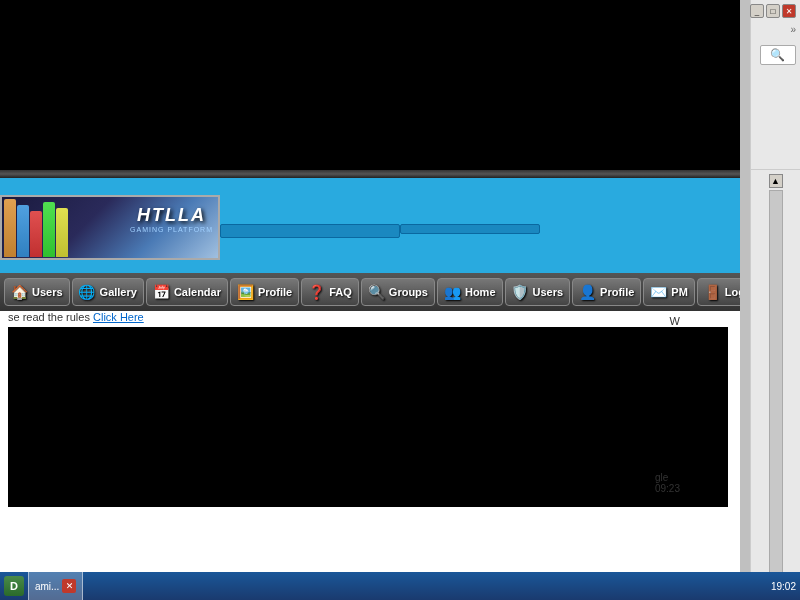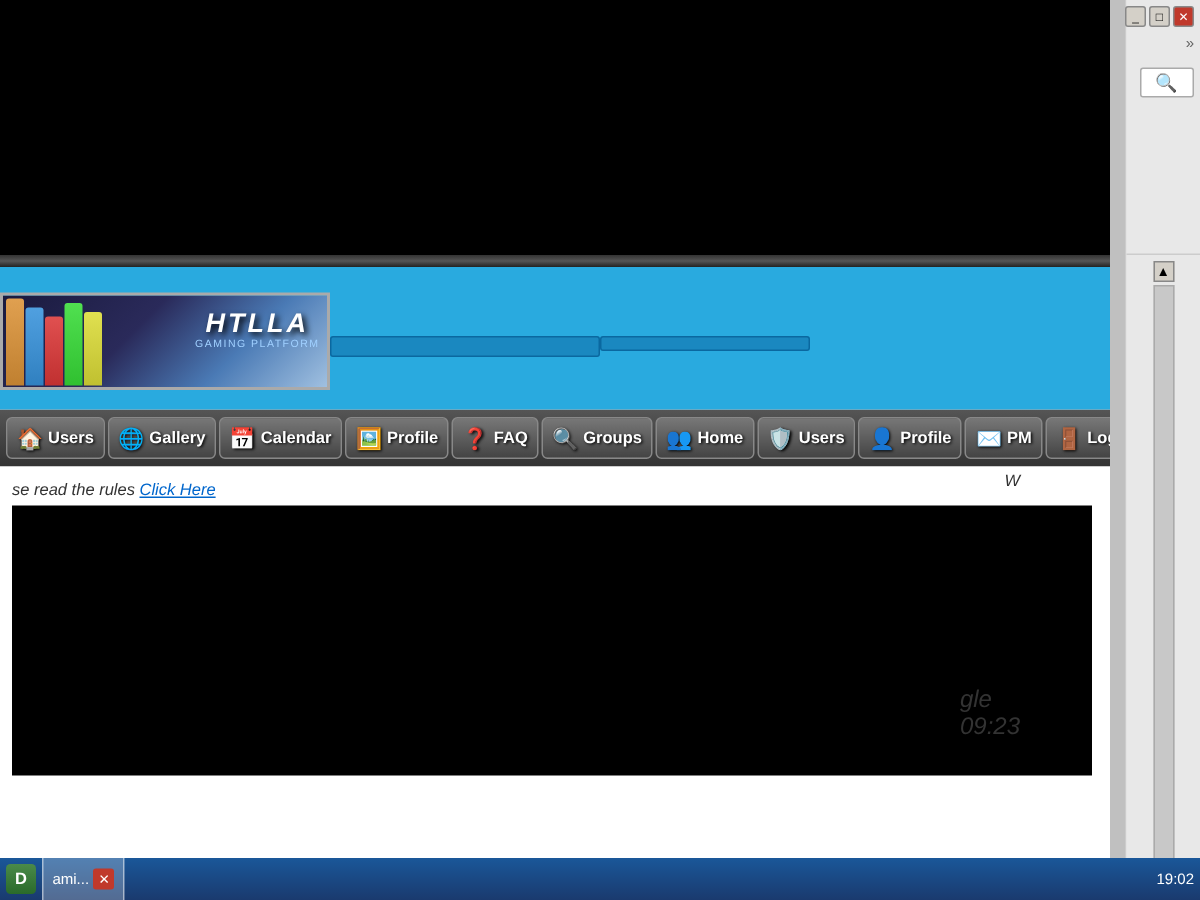--- a/index.html
+++ b/index.html
@@ -418,30 +418,30 @@
     <div class="nav-item">
       <span class="nav-icon">✉️</span>
       <span>PM</span>
     </div>
     <div class="nav-item">
       <span class="nav-icon">🚪</span>
       <span>Log O</span>
     </div>
   </div>
 
-  <div style="position:relative; padding: 10px 8px; background:#fff; height:223px;font-style:italic;">
+  <div style="position:relative; padding: 0 8px; background:#fff; height:223px;">
     <div style="font-size:11px; color:#333;">
       <span>se read the rules</span>
       <span class="click-here">Click Here</span>
     </div>
     <span class="w-label" style="position:absolute; right:60px; top:4px;">W</span>
 
     <div class="content-black"></div>
 
-    <div style="position:absolute; right:60px; bottom:40px; font-size:16px; color:#333;margin-left:46px;">
+    <div style="position:absolute; right:60px; bottom:40px; font-size:10px; color:#333;margin-left:46px;">
       <div>gle</div>
       <div>09:23</div>
     </div>
   </div>
 
 </div>
 
 <div class="right-sidebar">
   <div class="sidebar-top">
     <div class="window-controls">

